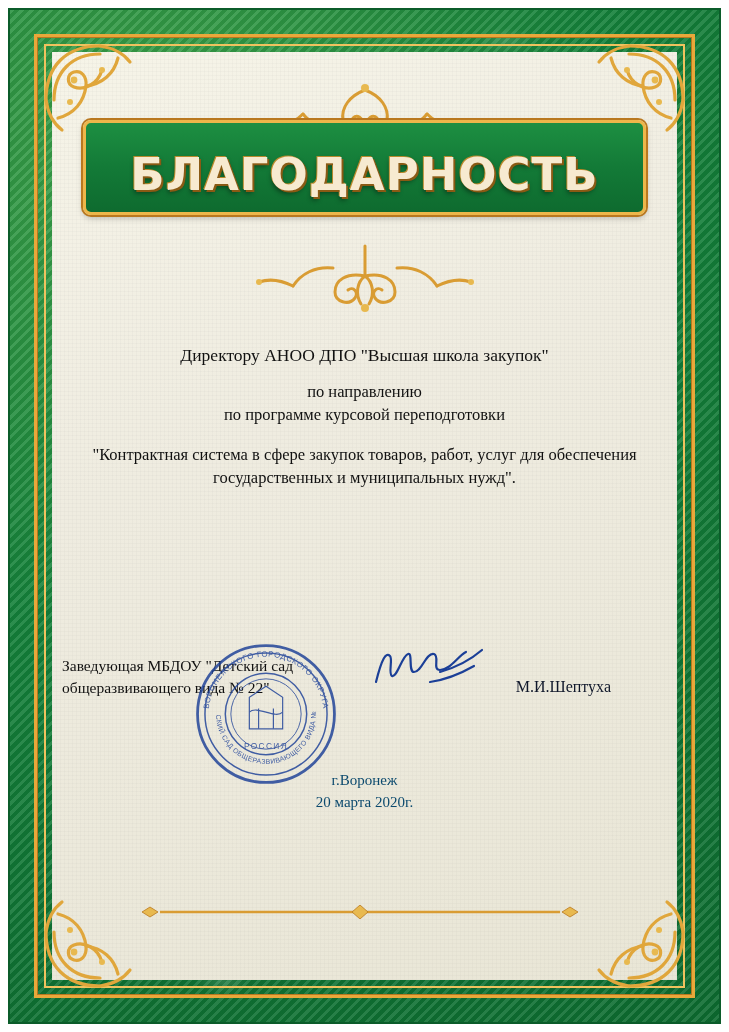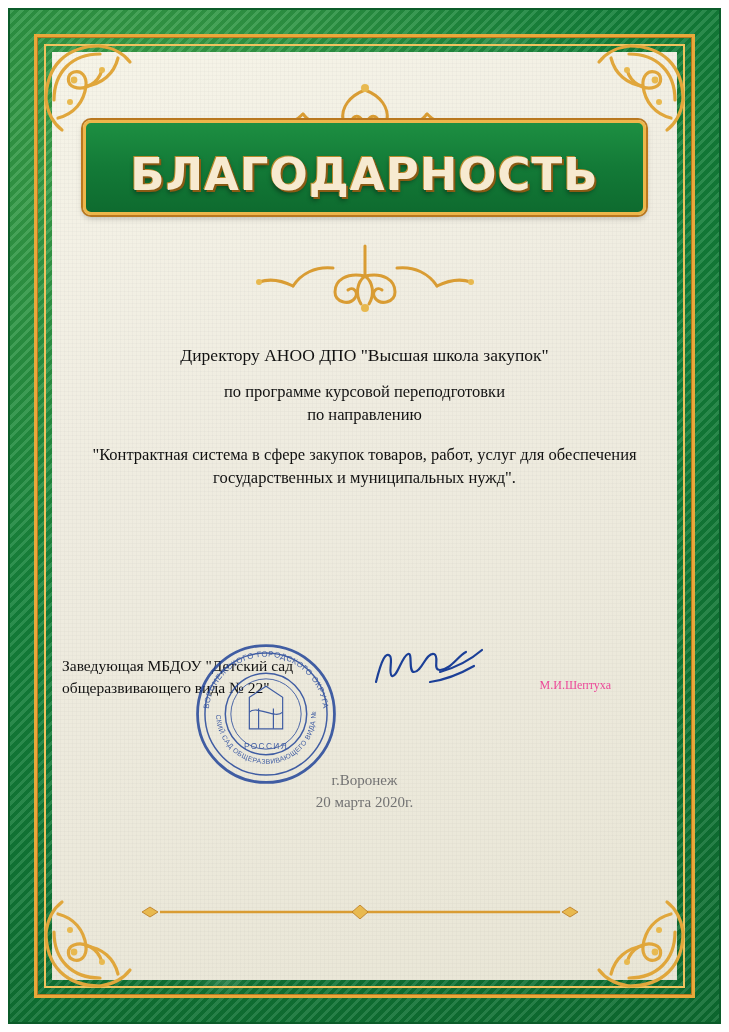--- a/index.html
+++ b/index.html
@@ -167,22 +167,22 @@
     width: 300px;
     font-size: 15.5px;
     line-height: 1.45;
     color: #111;
     text-align: left;
   }
   .sig-name {
     position: absolute;
     right: 118px;
     top: 678px;
-    font-size: 12px;
-    color: #ec4899;
+    font-size: 16px;
+    color: #0f172a;
   }
   .signature-mark {
     position: absolute;
     left: 370px;
     top: 638px;
     width: 120px;
     height: 60px;
   }
 
   
@@ -194,21 +194,21 @@
     height: 148px;
     opacity: 0.82;
   }
 
   .place-date {
     position: absolute;
     left: 0; right: 0;
     top: 770px;
     text-align: center;
     font-size: 15px;
-    color: #737373;
+    color: #0c4a6e;
     line-height: 1.45;
   }
 
   
   .bottom-rule {
     position: absolute;
     left: 120px;
     right: 120px;
     top: 905px;
     height: 14px;
@@ -312,22 +312,22 @@
       <path d="M150 34 C142 40 140 52 146 62"></path>
       <path d="M150 34 C158 40 160 52 154 62"></path>
     </g>
     <circle cx="150" cy="66" r="4" fill="#e8b94f"></circle>
     <circle cx="44" cy="40" r="3" fill="#e8b94f"></circle>
     <circle cx="256" cy="40" r="3" fill="#e8b94f"></circle>
   </svg>
 
   <div class="body-block">
     <div class="line-recipient-title">Директору АНОО ДПО "Высшая школа закупок"</div>
+    <div class="line-reason">по направлению</div>
     <div class="line-reason">по программе курсовой переподготовки</div>
-    <div class="line-reason">по направлению</div>
     <div class="line-program">"Контрактная система в сфере закупок товаров, работ, услуг для обеспечения</div>
     <div class="line-reason">государственных и муниципальных нужд".</div>
   </div>
 
   <div class="sig-left">
     <div>Заведующая МБДОУ "Детский сад</div>
     <div>общеразвивающего вида № 22"</div>
   </div>
 
   <svg class="stamp" viewBox="0 0 160 160">

